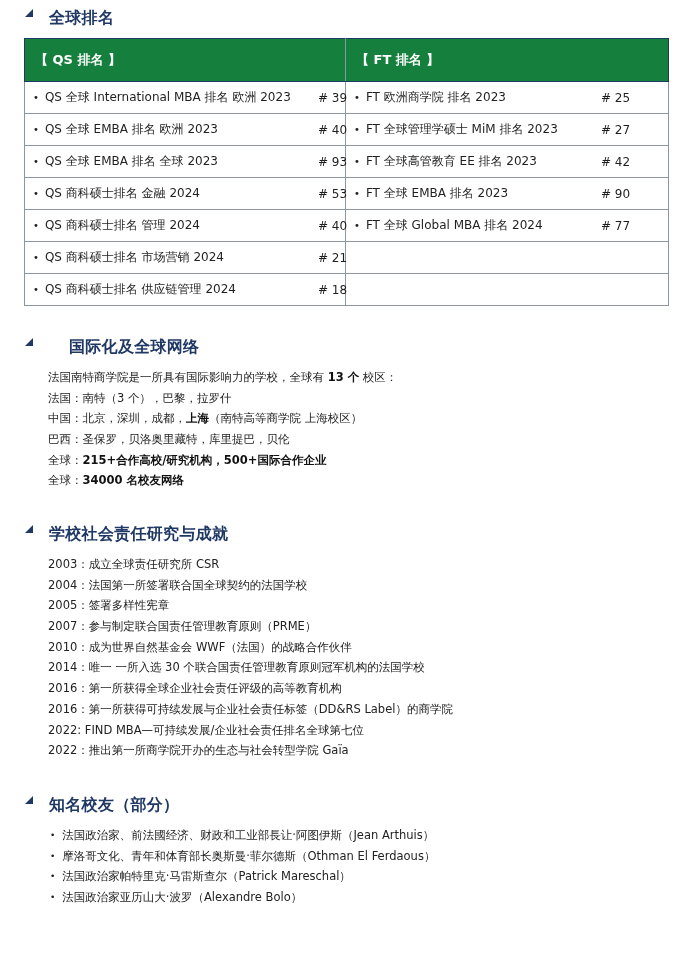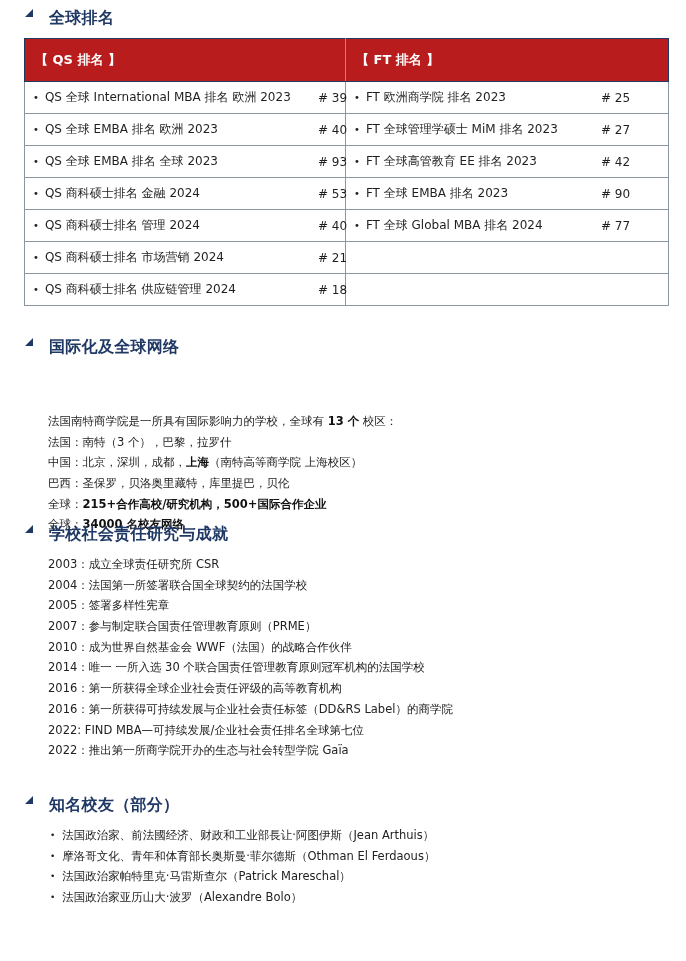--- a/index.html
+++ b/index.html
@@ -18,21 +18,21 @@
 
   .rank-table {
     position: absolute; left: 24px; top: 38px; width: 644px;
     border-collapse: collapse; table-layout: fixed;
   }
   .rank-table td, .rank-table th {
     border: 1.5px solid #8c96a3; height: 32px; font-size: 12px; padding: 0;
     vertical-align: middle; position: relative;
   }
   .rank-table th {
-    background: #b91c1c; color: #ffffff; text-align: left; height: 43px;
+    background: #15803d; color: #ffffff; text-align: left; height: 43px;
     font-size: 13px; font-weight: bold; padding-left: 10px; border-color: #203864;
     border-right-color: #8c96a3;
   }
   .rank-table th:last-child { border-right-color: #203864; }
   .cell { display: flex; align-items: center; height: 100%; }
   .cell .bullet { margin-left: 8px; margin-right: 6px; font-size: 10px; }
   .cell .name { white-space: nowrap; }
   .cell .rank { position: absolute; top: 50%; transform: translateY(-50%); white-space: nowrap; }
   .col-qs .rank { left: 273px; margin-left: 20px; }
   .col-ft .rank { left: 255px; }
@@ -161,25 +161,25 @@
             <span class="bullet">•</span>
             <span class="name">QS 商科硕士排名 供应链管理 2024</span>
             <span class="rank"># 18</span>
           </div>
         </td>
       <td class="col-ft"></td>
     </tr>
   </tbody>
 </table>
 
-<div class="section-title" style="top:337px;">
+<div class="section-title" style="top:337px;gap:20px;">
   <span class="tri"></span>
   <span>国际化及全球网络</span>
 </div>
-<div class="para" style="top:367px;margin-top:44px;">
+<div class="para" style="top:367px;">
   <div class="line"><span>法国南特商学院是一所具有国际影响力的学校，全球有 </span><b>13 个</b><span> 校区：</span></div>
   <div class="line">法国：南特（3 个），巴黎，拉罗什</div>
   <div class="line"><span>中国：北京，深圳，成都，</span><b>上海</b><span>（南特高等商学院 上海校区）</span></div>
   <div class="line">巴西：圣保罗，贝洛奥里藏特，库里提巴，贝伦</div>
   <div class="line"><span>全球：</span><b>215+合作高校/研究机构，500+国际合作企业</b></div>
   <div class="line"><span>全球：</span><b>34000 名校友网络</b></div>
 </div>
 
 <div class="section-title" style="top:524px;">
   <span class="tri"></span>

